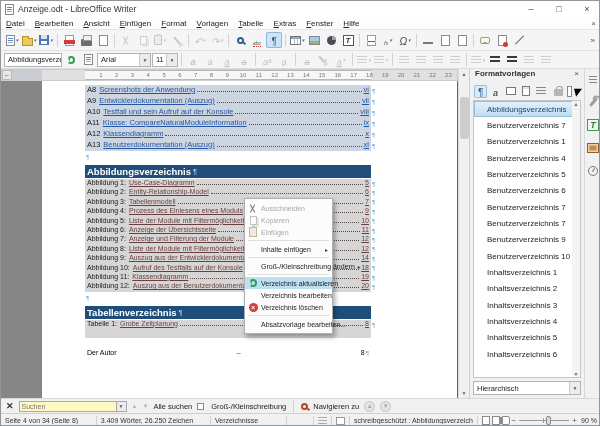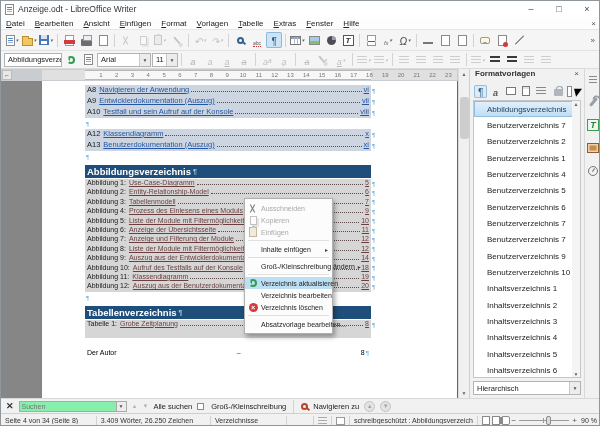--- a/index.html
+++ b/index.html
@@ -170,21 +170,21 @@
   .ci.dis{color:#a9a9a9}
   .ci.hl{background:#bddff4}
   .ci .sub{margin-left:auto;font-size:6px;color:#444}
   .csep{height:1px;background:#e0e0e0;margin:2px 3px}
   
   .findbar{position:absolute;left:0;top:397px;width:600px;height:15px;background:#f1f1f2;border-top:1px solid #d8d8d8;
            display:flex;align-items:center;gap:5px;padding:0 5px;font-size:7.5px;color:#222}
   .fclose{font-size:9px;font-weight:bold;color:#333}
   .fsearch{display:flex;align-items:center;height:11px}
   .fsearch input{width:98px;height:11px;border:1px solid #a9a9a9;font-size:7px;padding:0 2px;
-                 font-family:"Liberation Sans",sans-serif;color:#333;background:#86efac}
+                 font-family:"Liberation Sans",sans-serif;color:#333;background:#fef9c3}
   .fsearch .cbtn{width:10px;height:11px;background:#ececec;border:1px solid #a9a9a9;border-left:none;
                  display:flex;align-items:center;justify-content:center;font-size:5px;color:#555}
   .fnav{font-size:6px;color:#b5b5b5}
   .chk{width:7px;height:7px;border:1px solid #8a8a8a;background:#fff;display:inline-block;margin-right:2px}
   .fmag{width:7px;height:7px;border:2px solid #b5452e;border-radius:50%;position:relative;display:inline-block}
   .fmag::after{content:"";position:absolute;width:4px;height:2px;background:#b5452e;transform:rotate(45deg);right:-4px;bottom:-2px}
   .rnd{width:11px;height:11px;border-radius:50%;background:#e4e4e4;border:1px solid #c2c2c2;display:flex;
        align-items:center;justify-content:center;font-size:6px;color:#a5a5a5}
   
   .statusbar{position:absolute;left:0;top:412px;width:600px;height:14px;background:#f1f1f2;border-top:1px solid #cfcfcf;
@@ -462,21 +462,21 @@
   </div>
 
   <div class="canvas">
     <div class="page">
       <div class="content">
 
         <div>
             <div class="arow">
             <span class="shade">
                 <span class="rid">A8</span>
-                <a class="lnk">Navigieren der Anwendung</a>
+                <a class="lnk">Screenshots der Anwendung</a>
                 <span class="lead"></span>
                 <a class="lnk">vi</a>
               </span>
             <span class="pil">¶</span>
           </div>
             <div class="arow">
             <span class="shade">
                 <span class="rid">A9</span>
                 <a class="lnk">Entwicklerdokumentation (Auszug)</a>
                 <span class="lead"></span>
@@ -487,20 +487,26 @@
             <div class="arow">
             <span class="shade">
                 <span class="rid">A10</span>
                 <a class="lnk">Testfall und sein Aufruf auf der Konsole</a>
                 <span class="lead"></span>
                 <a class="lnk">viii</a>
               </span>
             <span class="pil">¶</span>
           </div>
             <div class="arow">
+            <span class="shade">
+                <span class="rid">A11</span>
+                <a class="lnk">Klasse: CompareNaturalModuleInformation</a>
+                <span class="lead"></span>
+                <a class="lnk">ix</a>
+              </span>
             <span class="pil">¶</span>
           </div>
             <div class="arow">
             <span class="shade">
                 <span class="rid">A12</span>
                 <a class="lnk">Klassendiagramm</a>
                 <span class="lead"></span>
                 <a class="lnk">x</a>
               </span>
             <span class="pil">¶</span>
@@ -704,23 +710,20 @@
           <i class="dd">▾</i>
         </span>
     </div>
     <div class="plistwrap">
       <div class="plist">
           <div class="pitem sel">
             <span>Abbildungsverzeichnis</span>
           </div>
           <div class="pitem">
             <span>Benutzerverzeichnis 7</span>
-          </div>
-          <div class="pitem">
-            <span>Benutzerverzeichnis 2</span>
           </div>
           <div class="pitem">
             <span>Benutzerverzeichnis 1</span>
           </div>
           <div class="pitem">
             <span>Benutzerverzeichnis 4</span>
           </div>
           <div class="pitem">
             <span>Benutzerverzeichnis 5</span>
           </div>

